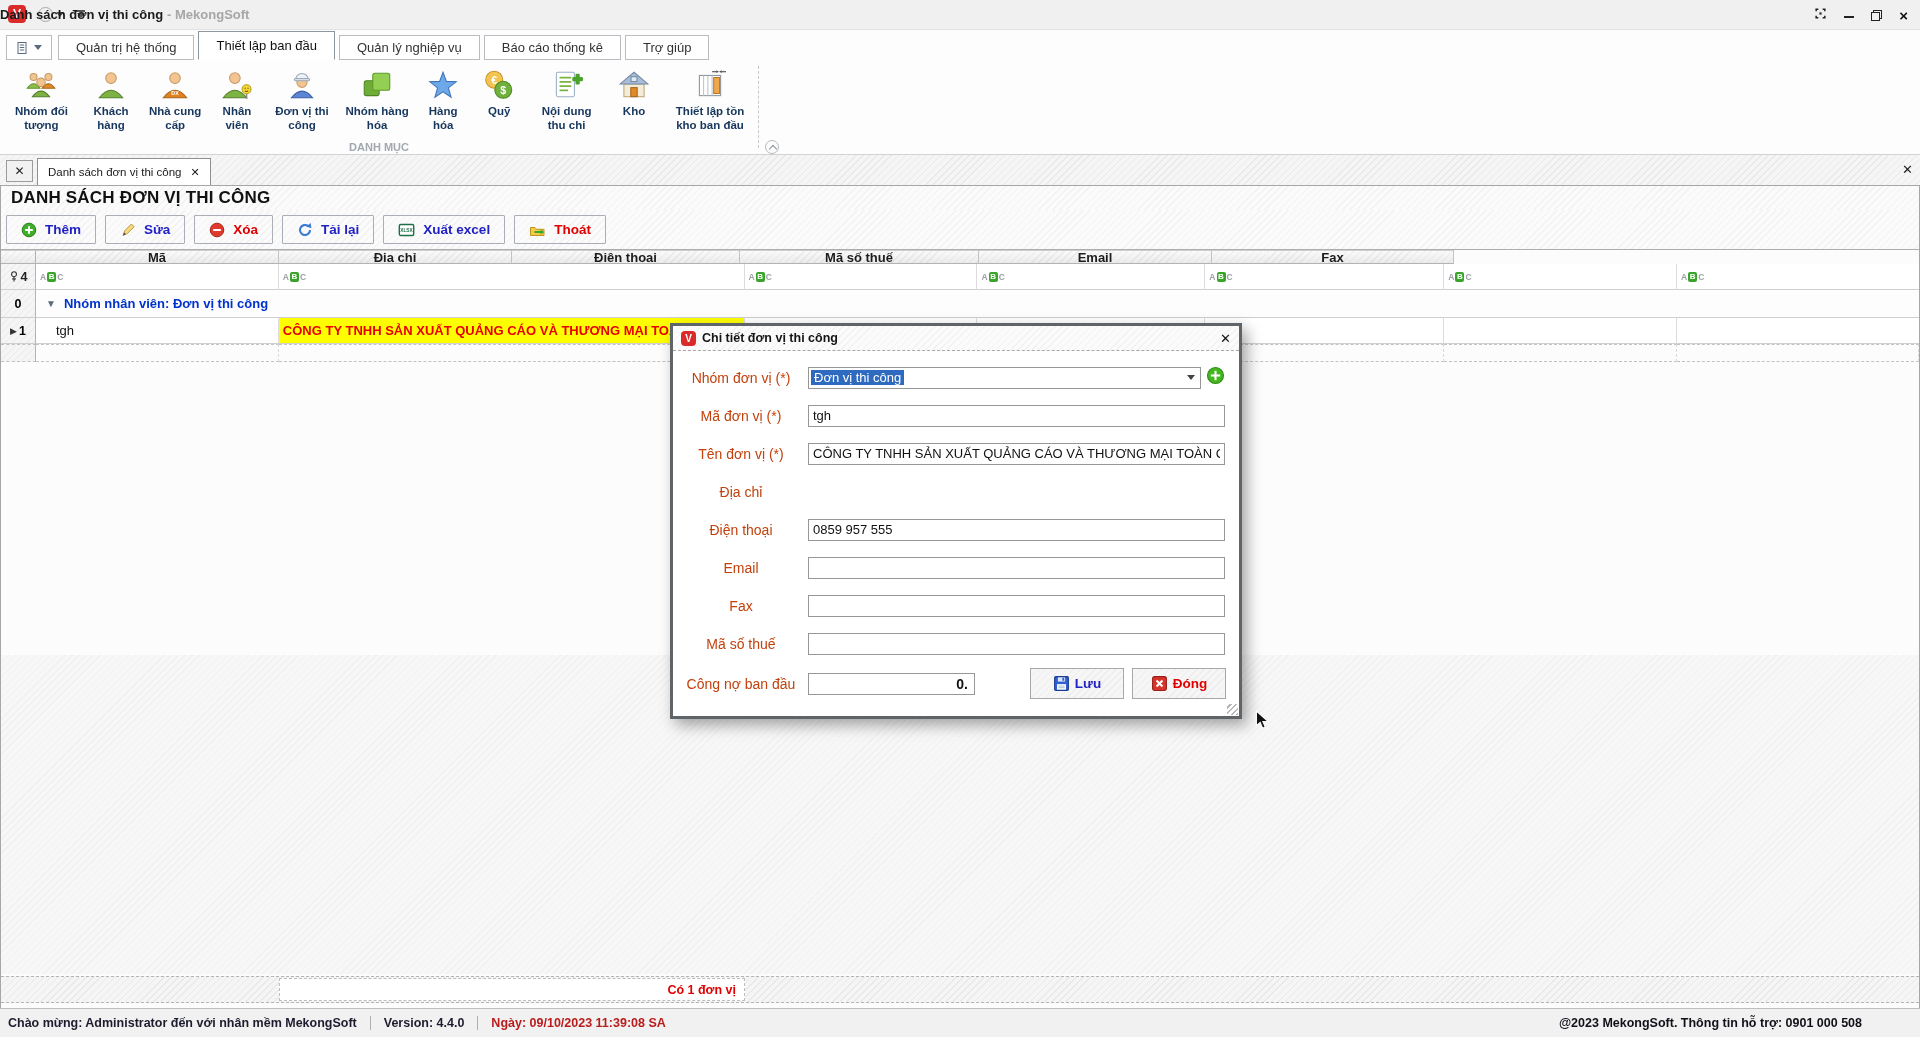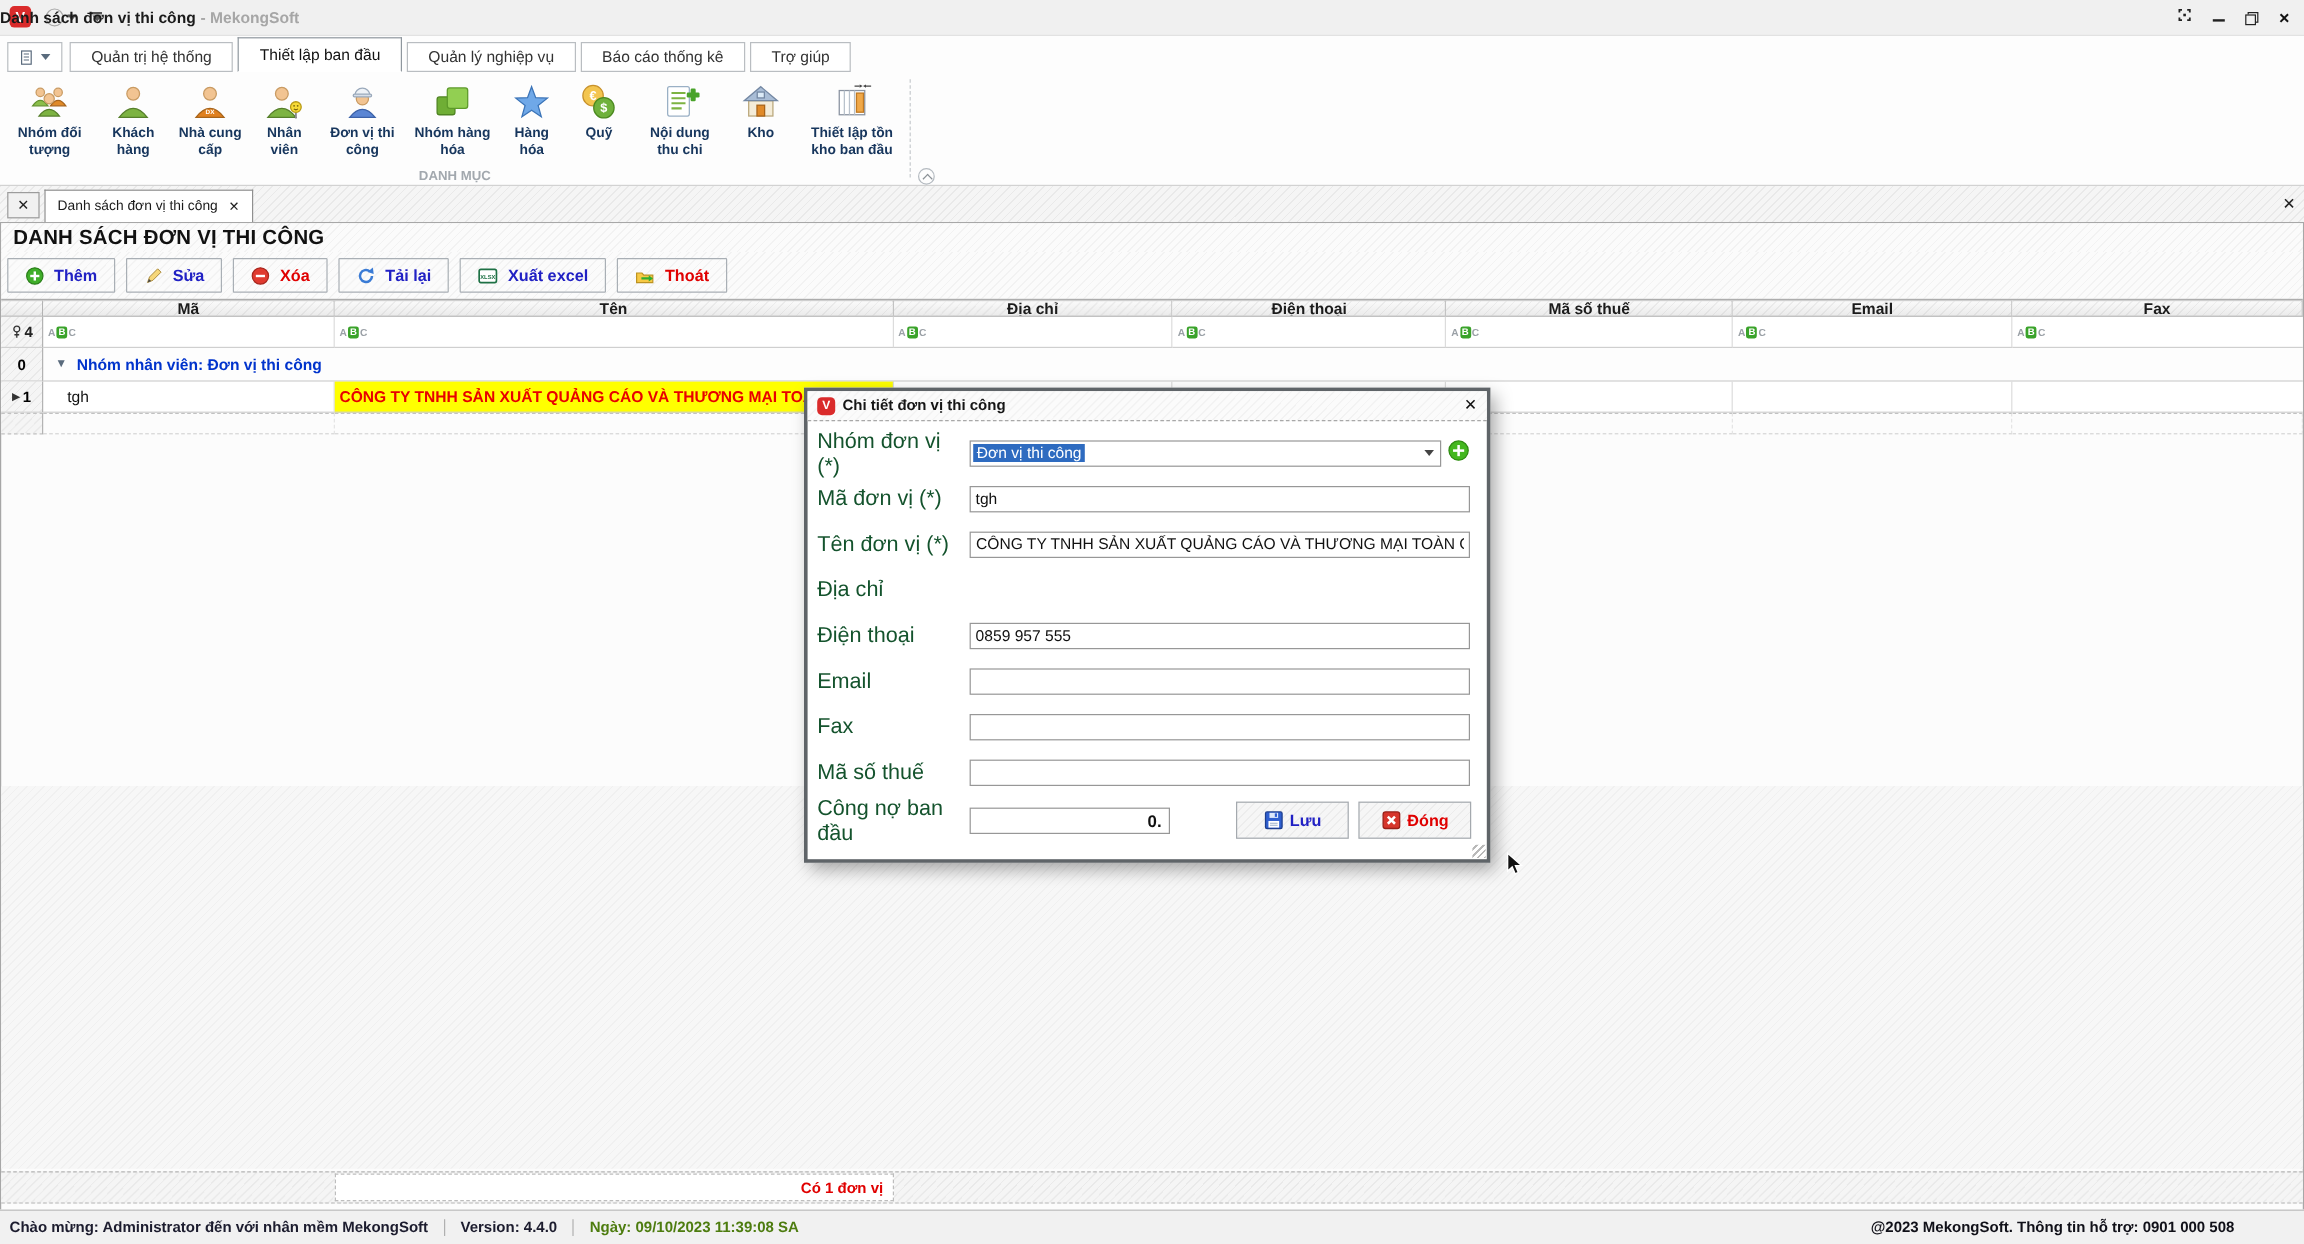--- a/index.html
+++ b/index.html
@@ -118,32 +118,32 @@
     border-top:1px dashed #b5b5b5; border-bottom:1px dashed #b5b5b5; }
   .gridfoot .fcell { position:absolute; left:278px; width:466px; top:1px; bottom:1px; background:#fff;
     border:1px dashed #bdbdbd; display:flex; align-items:center; justify-content:flex-end;
     padding-right:8px; color:#e00000; font-weight:bold; font-size:12.5px; }
 
   
   .statusbar { position:absolute; left:0; right:0; bottom:0; height:29px; background:#f1f1f1;
     border-top:1px solid #bdbdbd; display:flex; align-items:center; font-size:12.5px; font-weight:bold; color:#1c1c2e; }
   .statusbar .lft { display:flex; align-items:center; gap:13px; padding-left:8px; }
   .vsep { width:0; height:14px; border-left:1px solid #b0b0b0; }
-  .st-date { color:#4d7c0f; }
+  .st-date { color:#b91c1c; }
   .statusbar .rgt { margin-left:auto; padding-right:58px; color:#101018; }
 
   
   .dialog { position:absolute; left:670px; top:323px; width:572px; height:396px; background:#fff;
     border:3px solid #5f6468; box-shadow:5px 6px 14px rgba(0,0,0,.35); z-index:50; }
   .dlg-head { height:25px; display:flex; align-items:center; gap:6px; padding:0 8px;
     border-bottom:1px dashed #a8a8a8; }
   .dlg-title { font-size:12.5px; font-weight:bold; color:#151515; }
   .dlg-x { margin-left:auto; font-weight:bold; font-size:13px; color:#111; }
   .dfrow { position:absolute; left:8px; right:14px; height:23px; display:flex; align-items:center; }
-  .dlabel { flex:0 0 120px; text-align:left; margin-right:7px; font-size:18px; color:#14532d; }
+  .dlabel { flex:0 0 120px; text-align:center; margin-right:7px; font-size:14px; color:#c2410c; }
   .tinput, .dfrow input { flex:1; height:22px; border:1px solid #979797; background:#fff;
     font-size:13px; color:#111; padding:0 4px; font-family:inherit; min-width:0; }
   .combo { flex:1; height:22px; border:1px solid #979797; display:flex; align-items:center; padding:0 2px; }
   .combo .sel { background:#2e6bc0; color:#fff; font-size:13px; padding:0 3px; }
   .combo .ccaret { margin-left:auto; width:0; height:0; border-left:4px solid transparent;
     border-right:4px solid transparent; border-top:5px solid #444; margin-right:3px; }
   .combo-add { flex:0 0 auto; margin-left:5px; }
   .tinput.debt { flex:0 0 167px; display:flex; align-items:center; justify-content:flex-end;
     font-weight:bold; font-size:14px; padding-right:6px; }
   .dlg-btn { position:absolute; top:342px; height:31px; width:94px; border:1px solid #a4a9ae;
@@ -391,21 +391,20 @@
             <line x1="5.5" y1="10" x2="12" y2="10" stroke="#2fae2f" stroke-width="2"></line>
             <polygon points="11.6,7.4 15.2,10 11.6,12.6" fill="#2fae2f"></polygon>
           </svg>
         <span>Thoát</span>
       </div>
     </div>
 
     <div class="grow ghead">
       <div class="cell w0 ind hatch"></div>
       <div class="cell w1">Mã</div>
-      <div class="cell w2">Tên</div>
       <div class="cell w3">Địa chỉ</div>
       <div class="cell w4">Điện thoại</div>
       <div class="cell w5">Mã số thuế</div>
       <div class="cell w6">Email</div>
       <div class="cell w7">Fax</div>
     </div>
 
     <div class="grow frow">
       <div class="cell w0 ind hatch">
         <svg width="10" height="13" viewBox="0 0 11 13">

